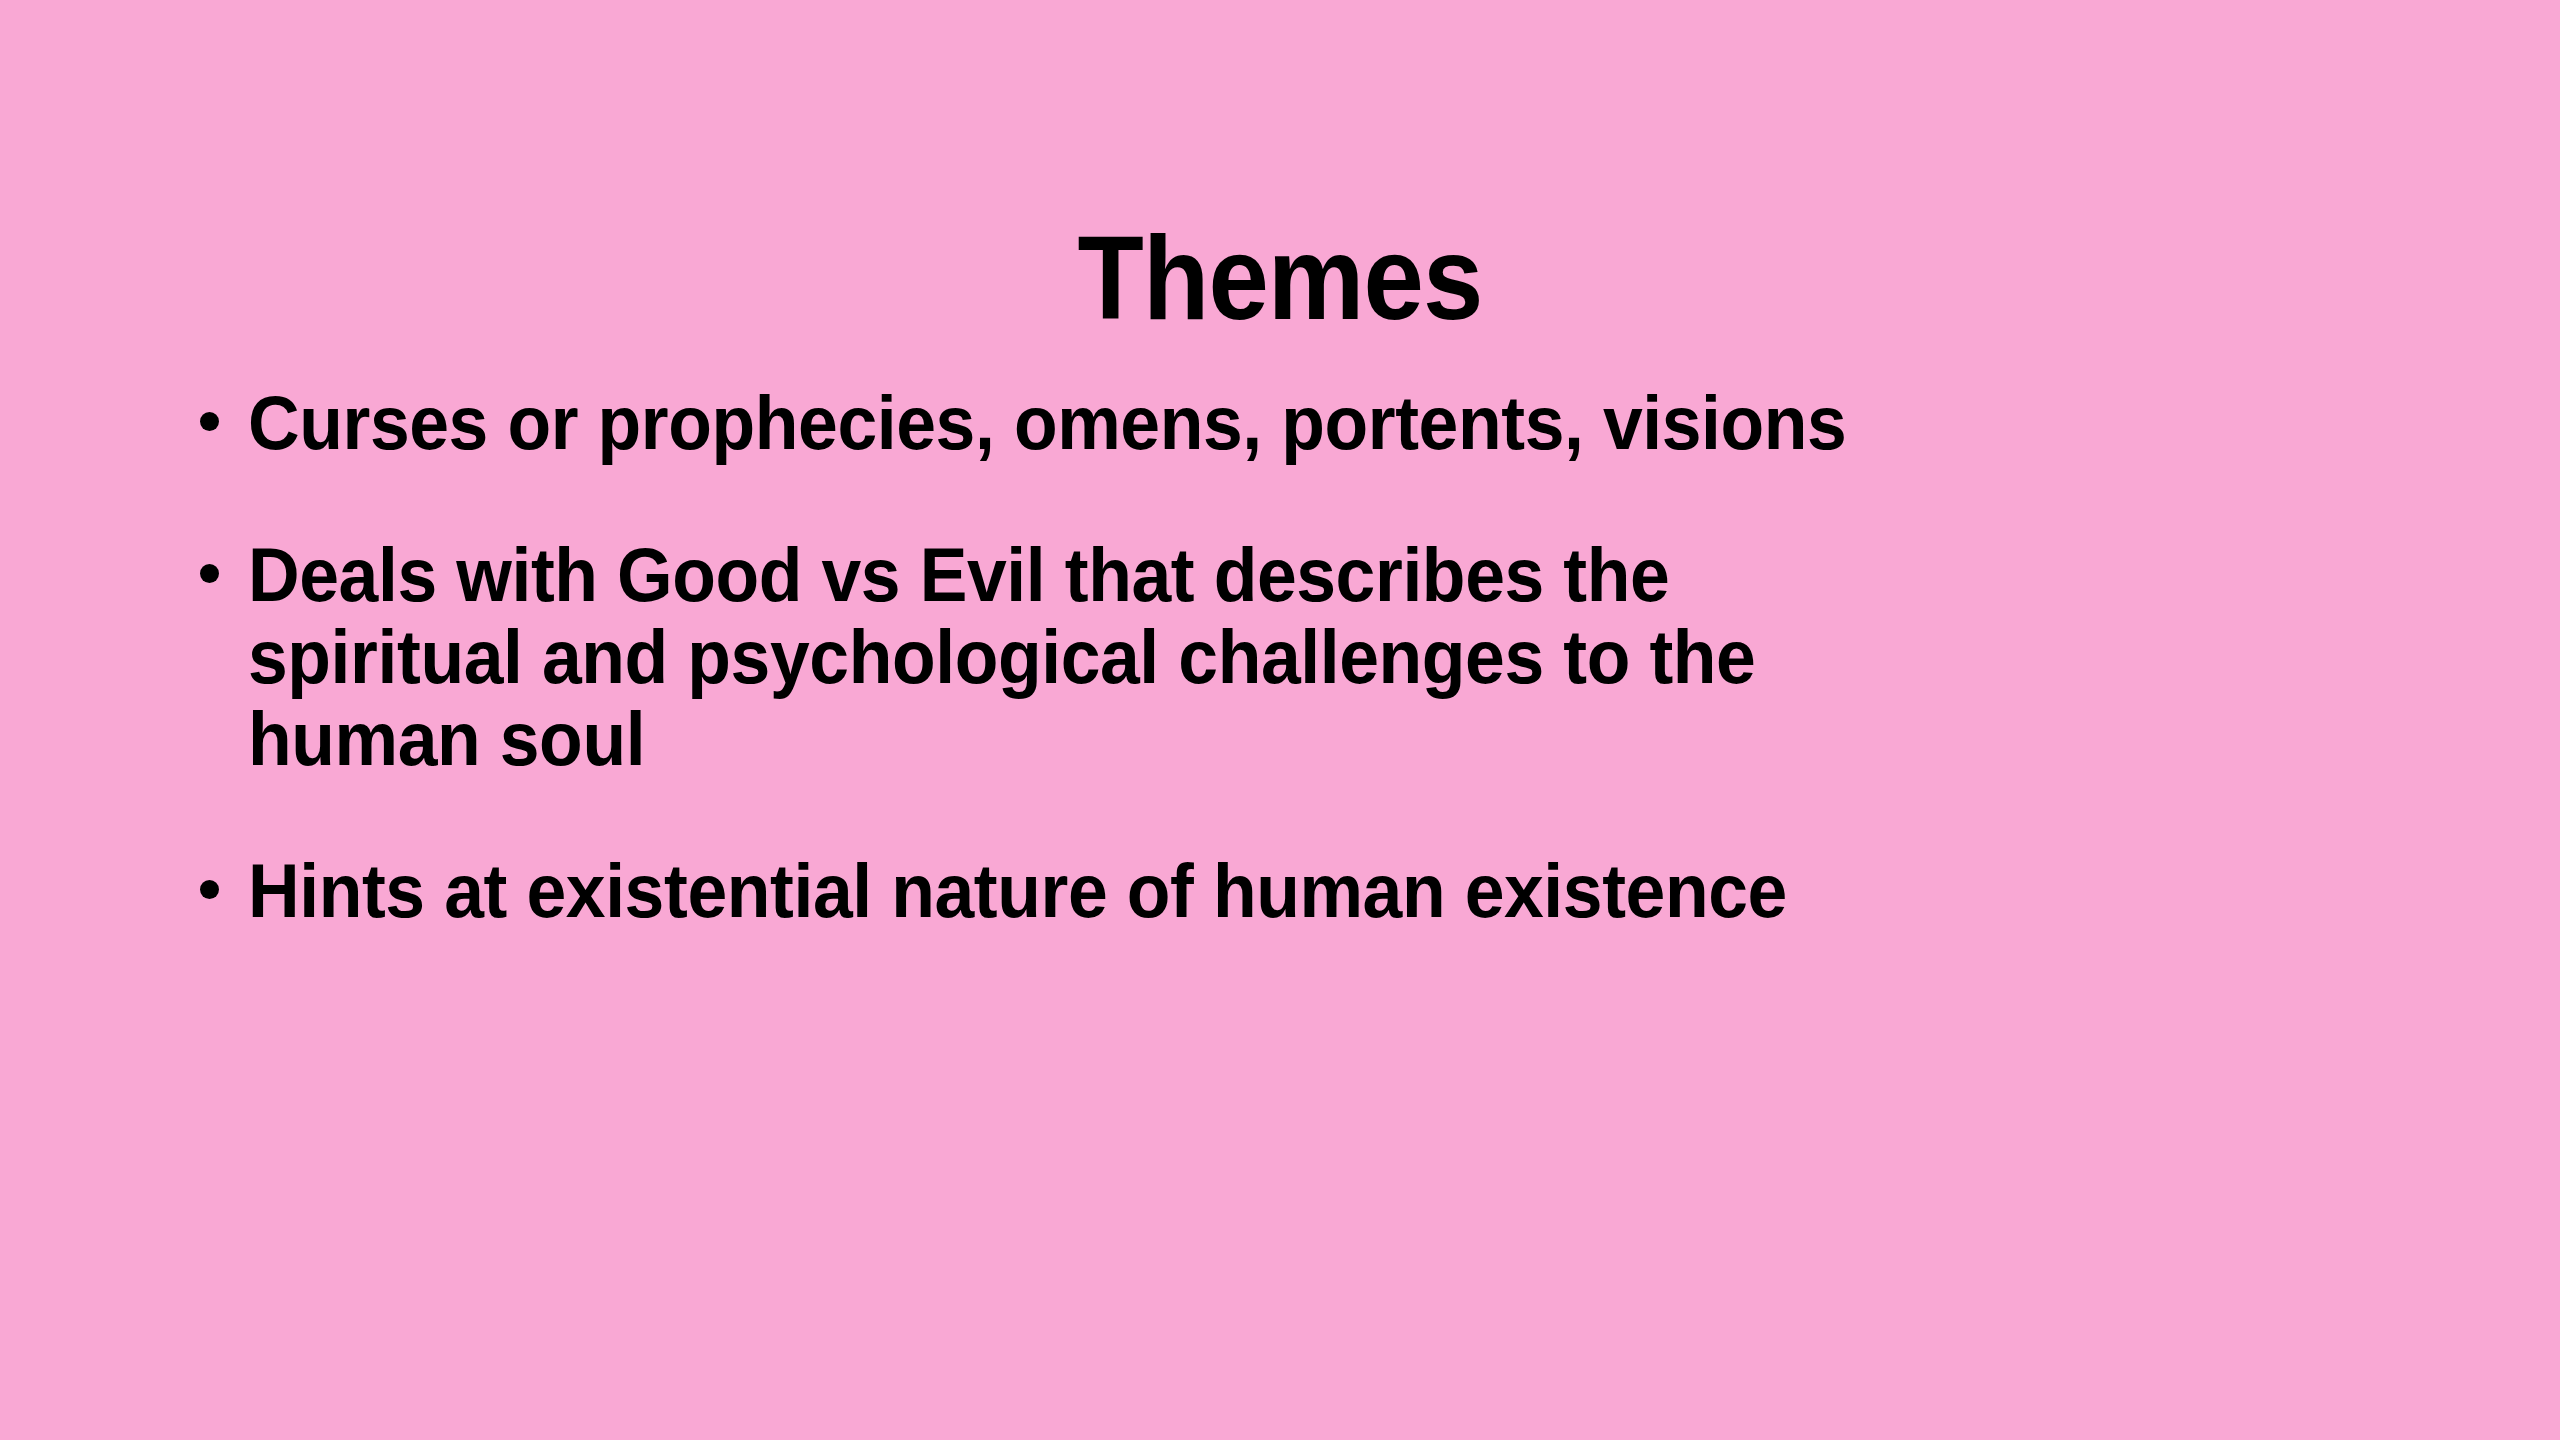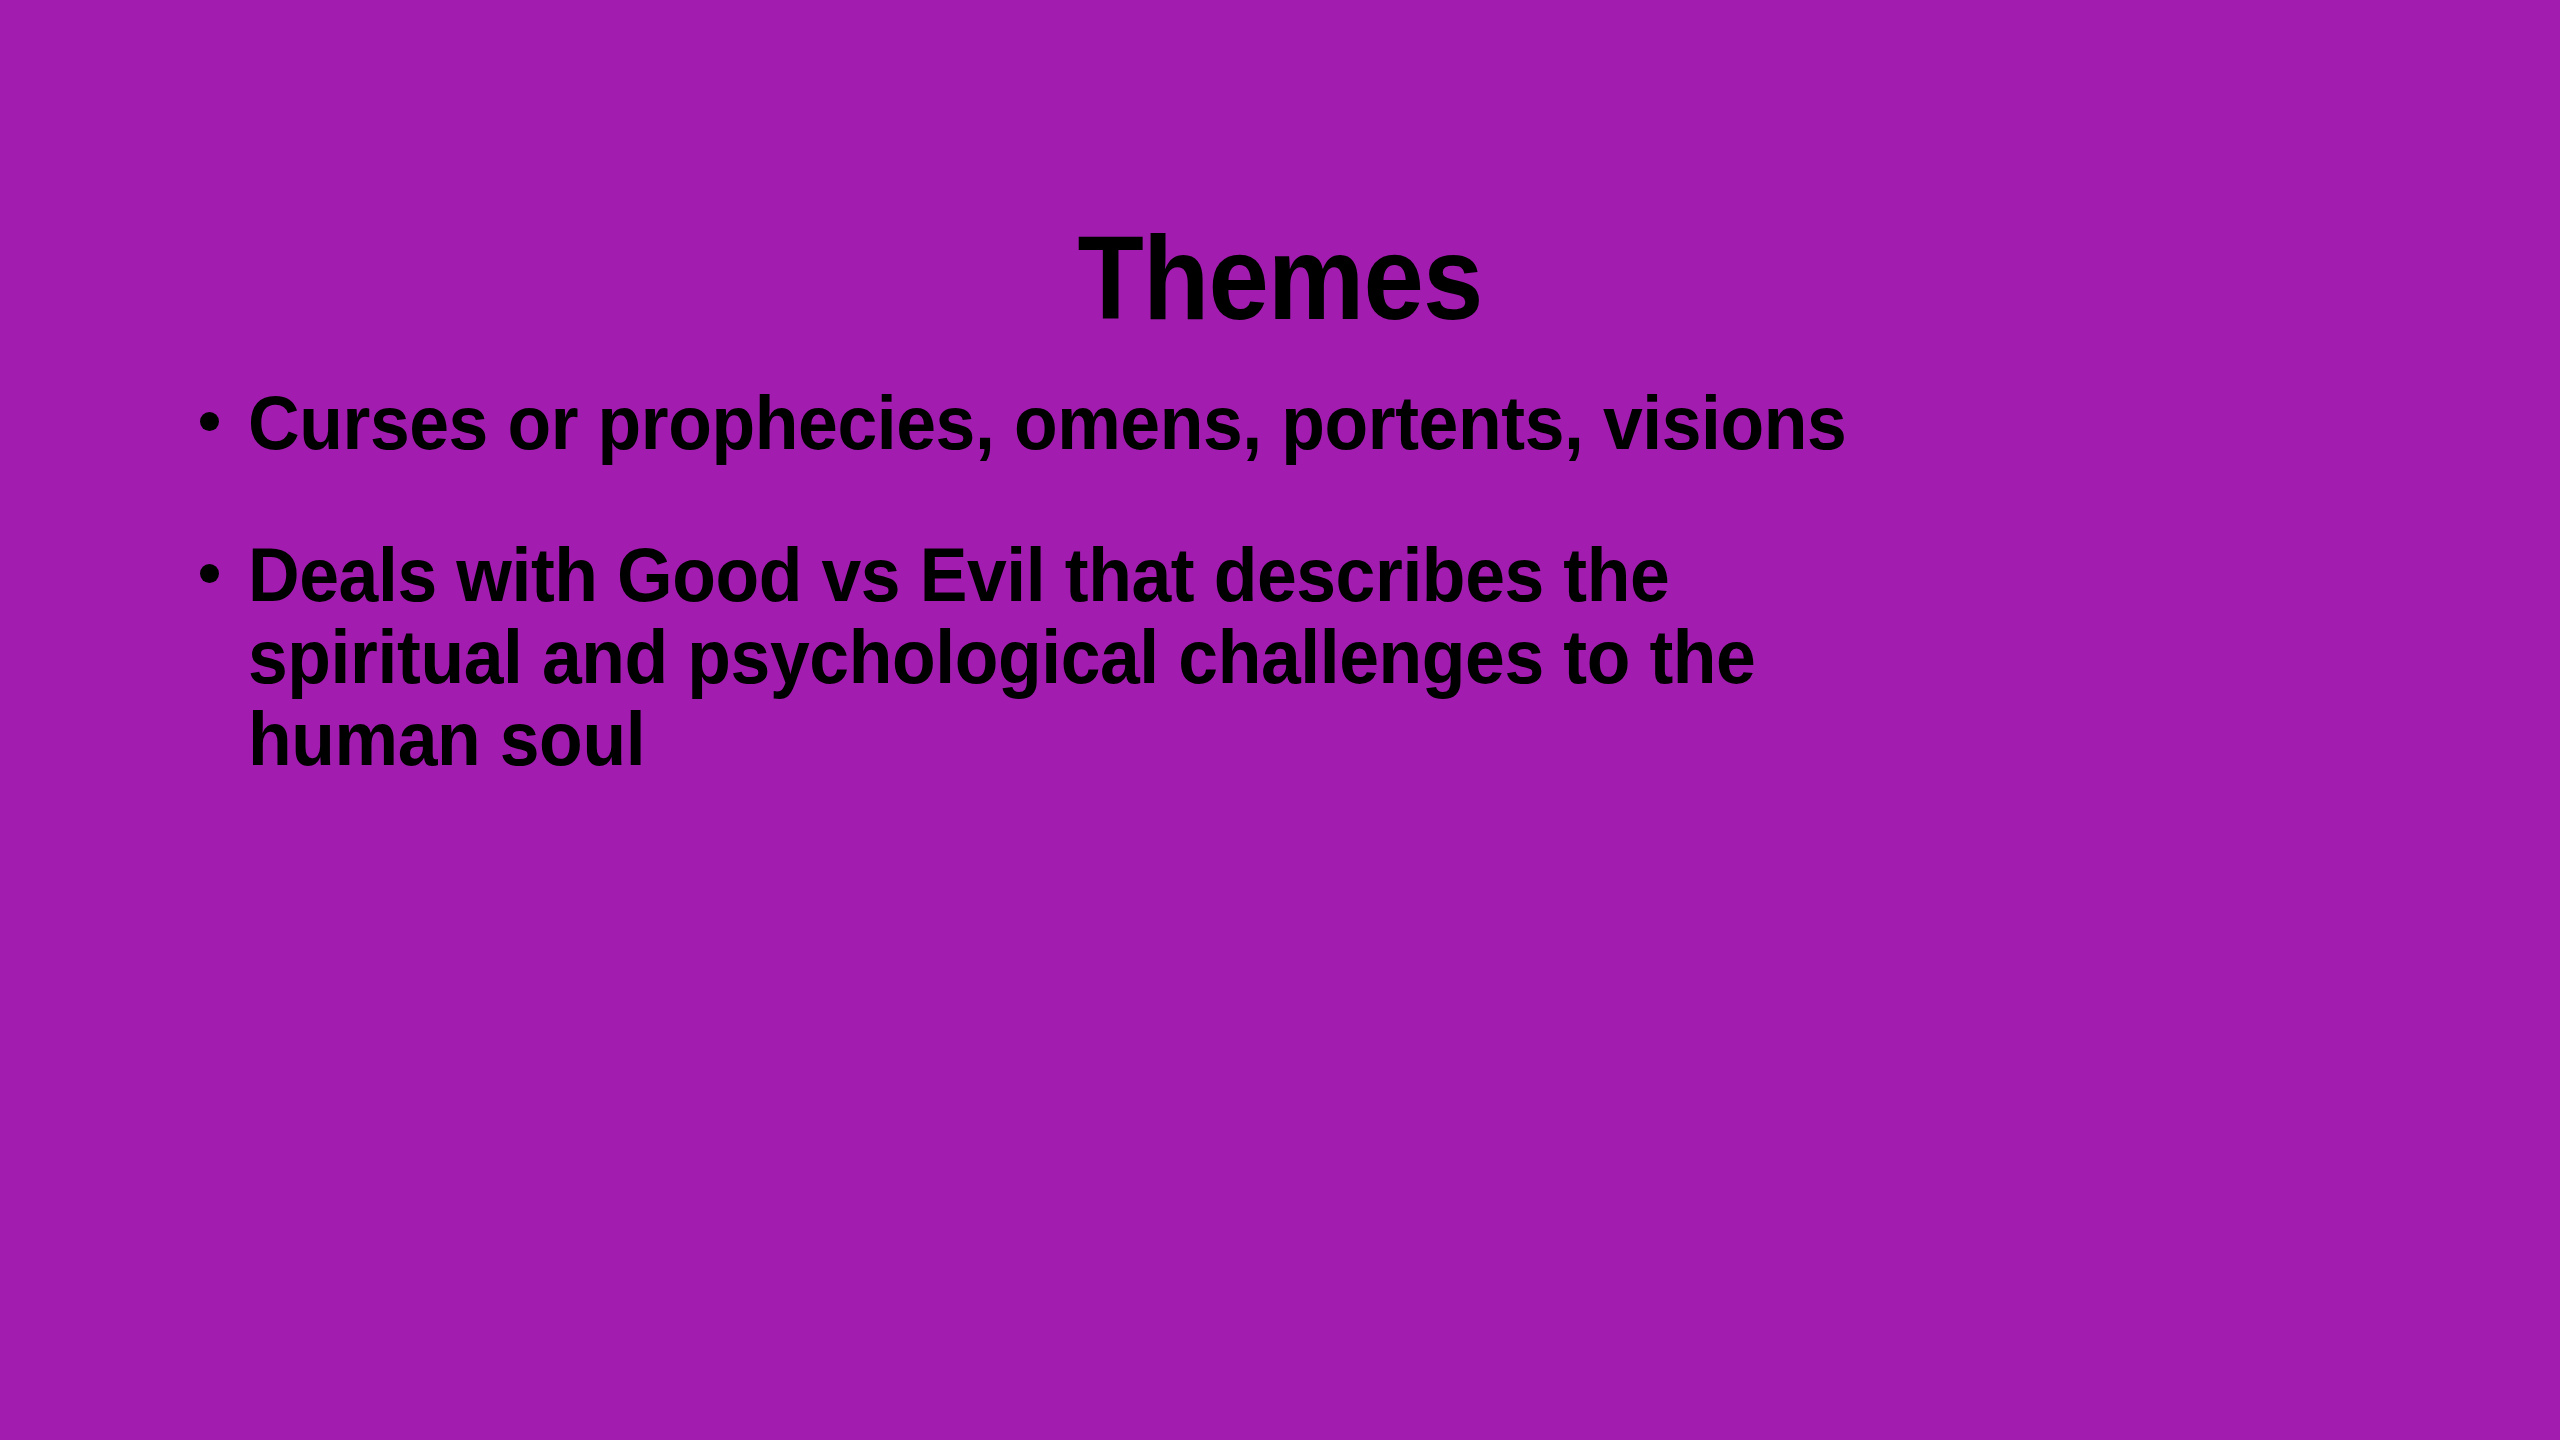--- a/index.html
+++ b/index.html
@@ -10,21 +10,21 @@
   }
 
   body {
     font-family: "Liberation Sans", "DejaVu Sans", sans-serif;
   }
 
   .slide {
     position: relative;
     width: 2560px;
     height: 1440px;
-    background: #a21caf;
+    background: #f9a8d4;
     overflow: hidden;
     box-sizing: border-box;
   }
 
   
   .slide-title {
     position: absolute;
     left: 0;
     top: 140px;
     width: 2560px;
@@ -99,16 +99,20 @@
       <span class="bullet-marker"></span>
       <span class="bullet-text">Curses or prophecies, omens, portents, visions</span>
     </li>
 
     <li class="bullet-item">
       <span class="bullet-marker"></span>
       <span class="bullet-text">Deals with Good vs Evil that describes the spiritual and psychological challenges to the human soul</span>
     </li>
 
 
+    <li class="bullet-item">
+      <span class="bullet-marker"></span>
+      <span class="bullet-text">Hints at existential nature of human existence</span>
+    </li>
 
   </ul>
 
 </div>
 
 </body></html>

